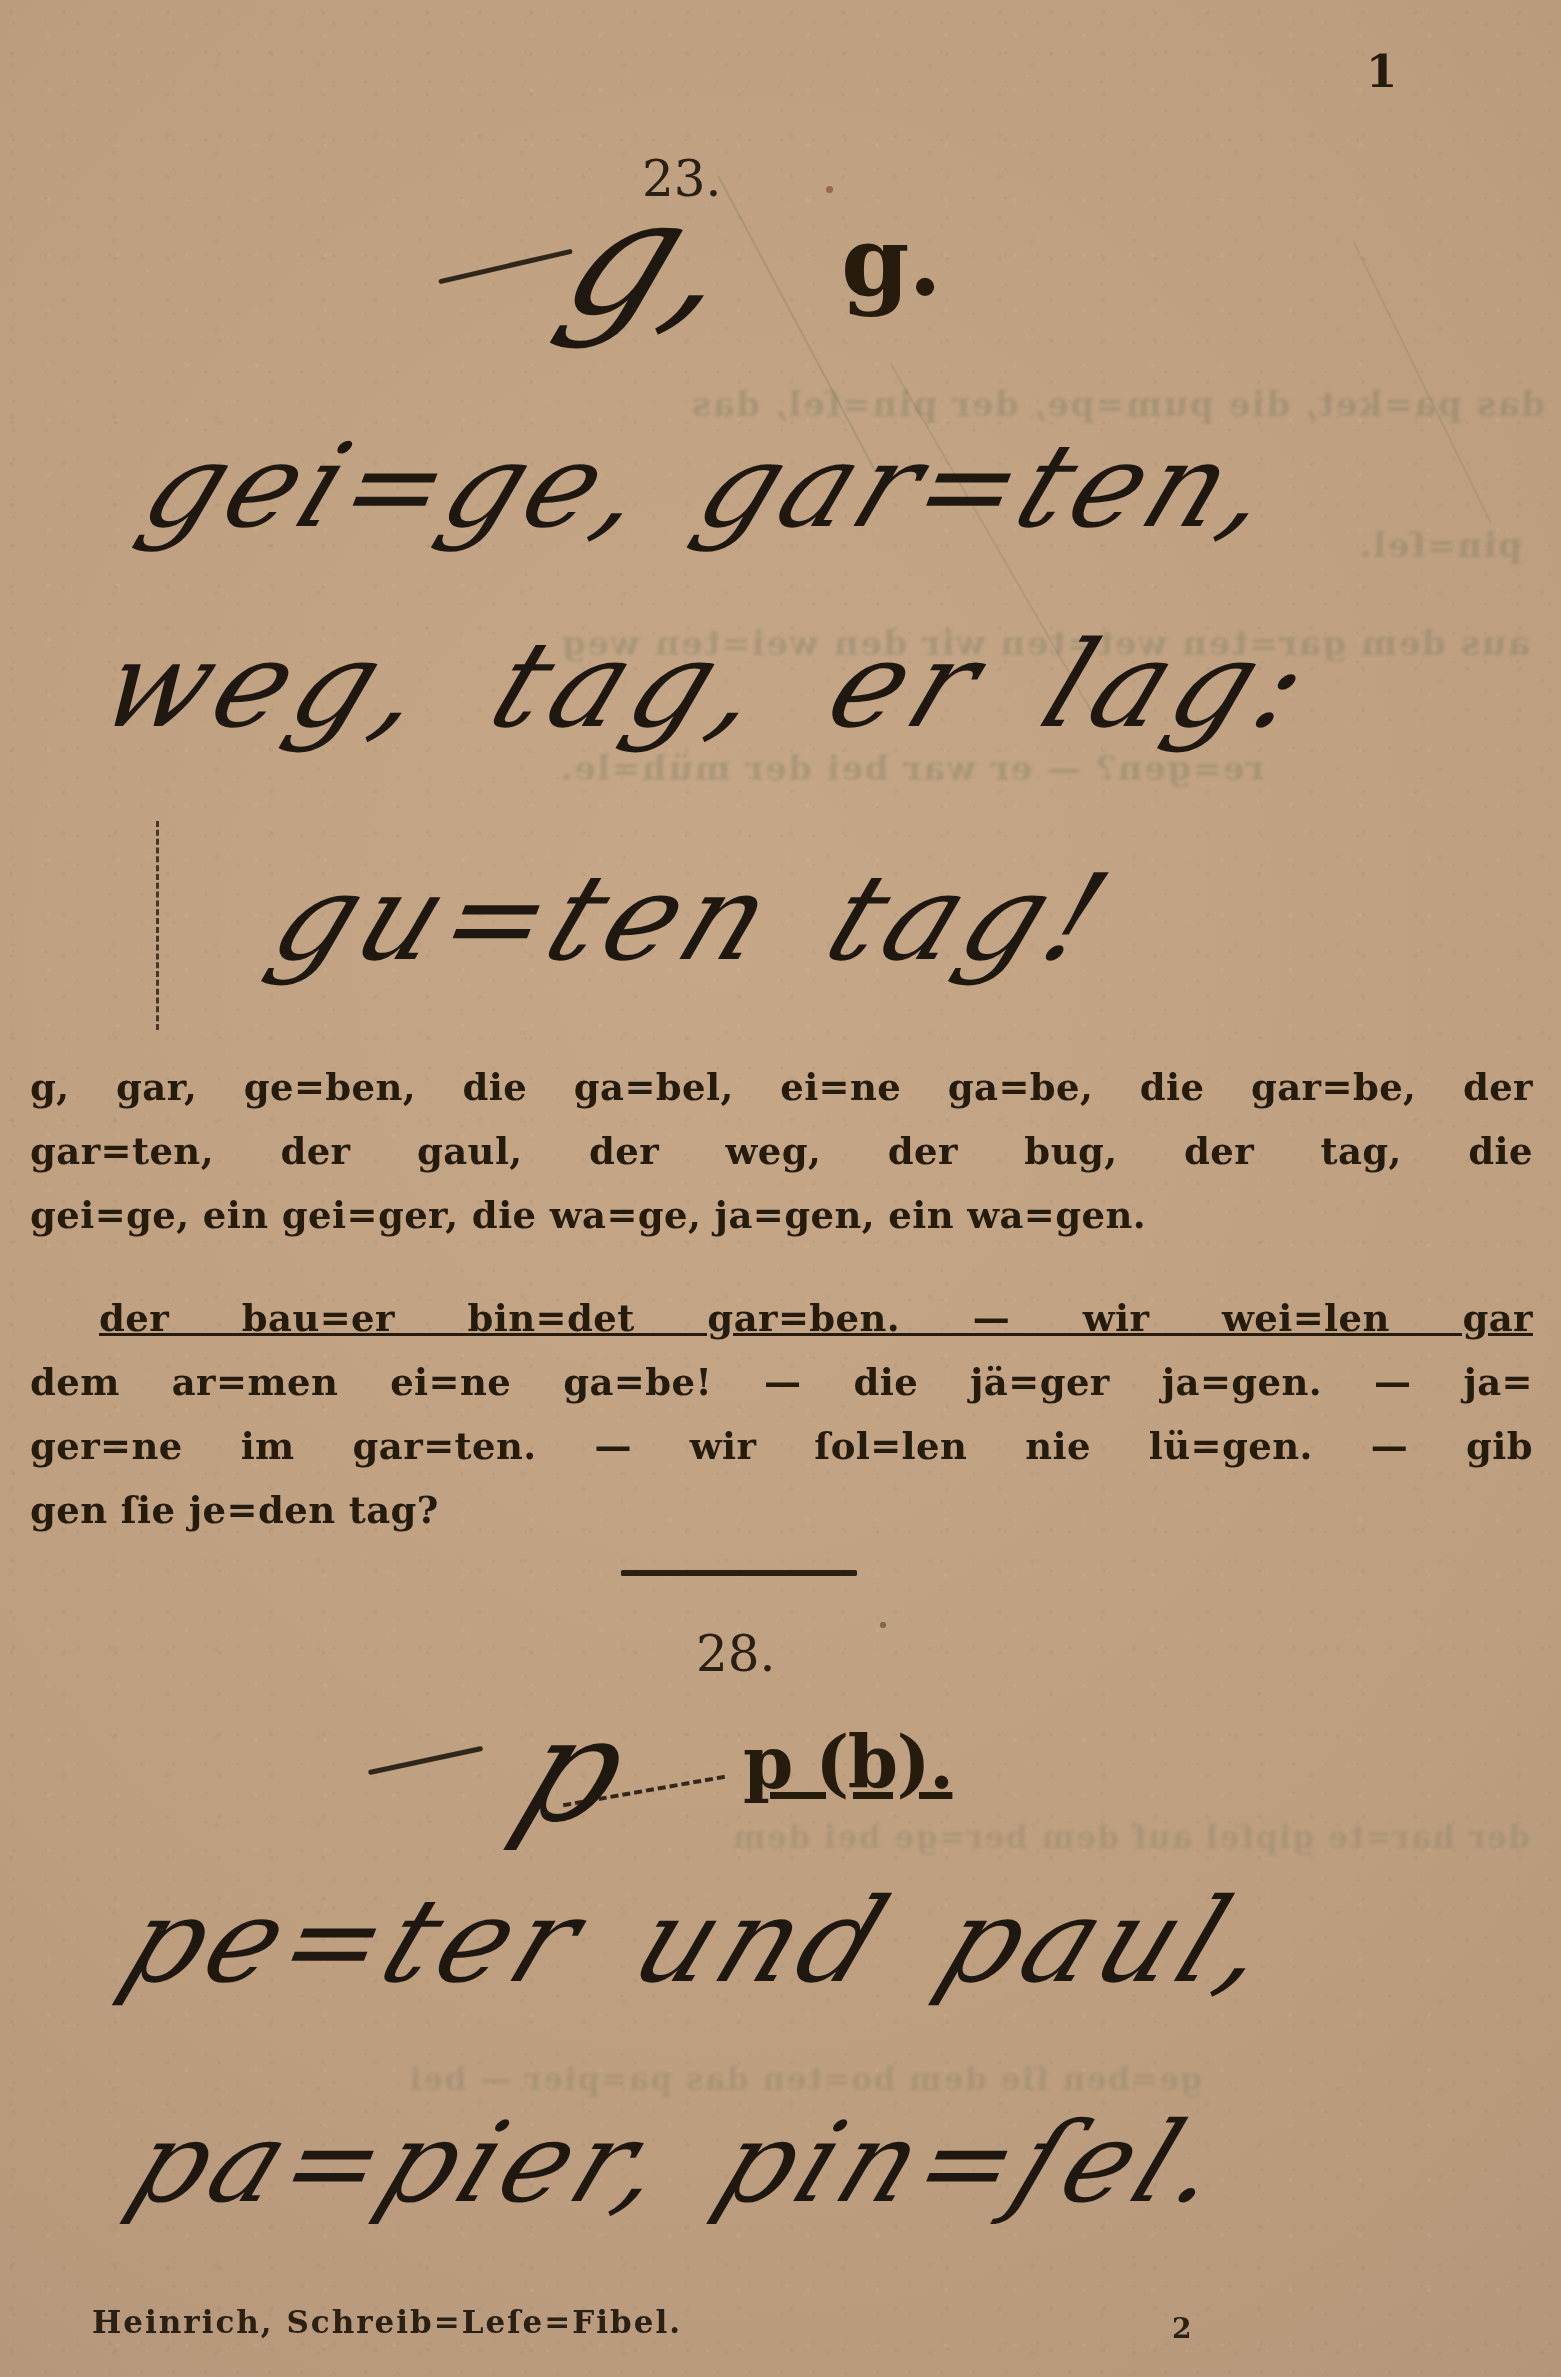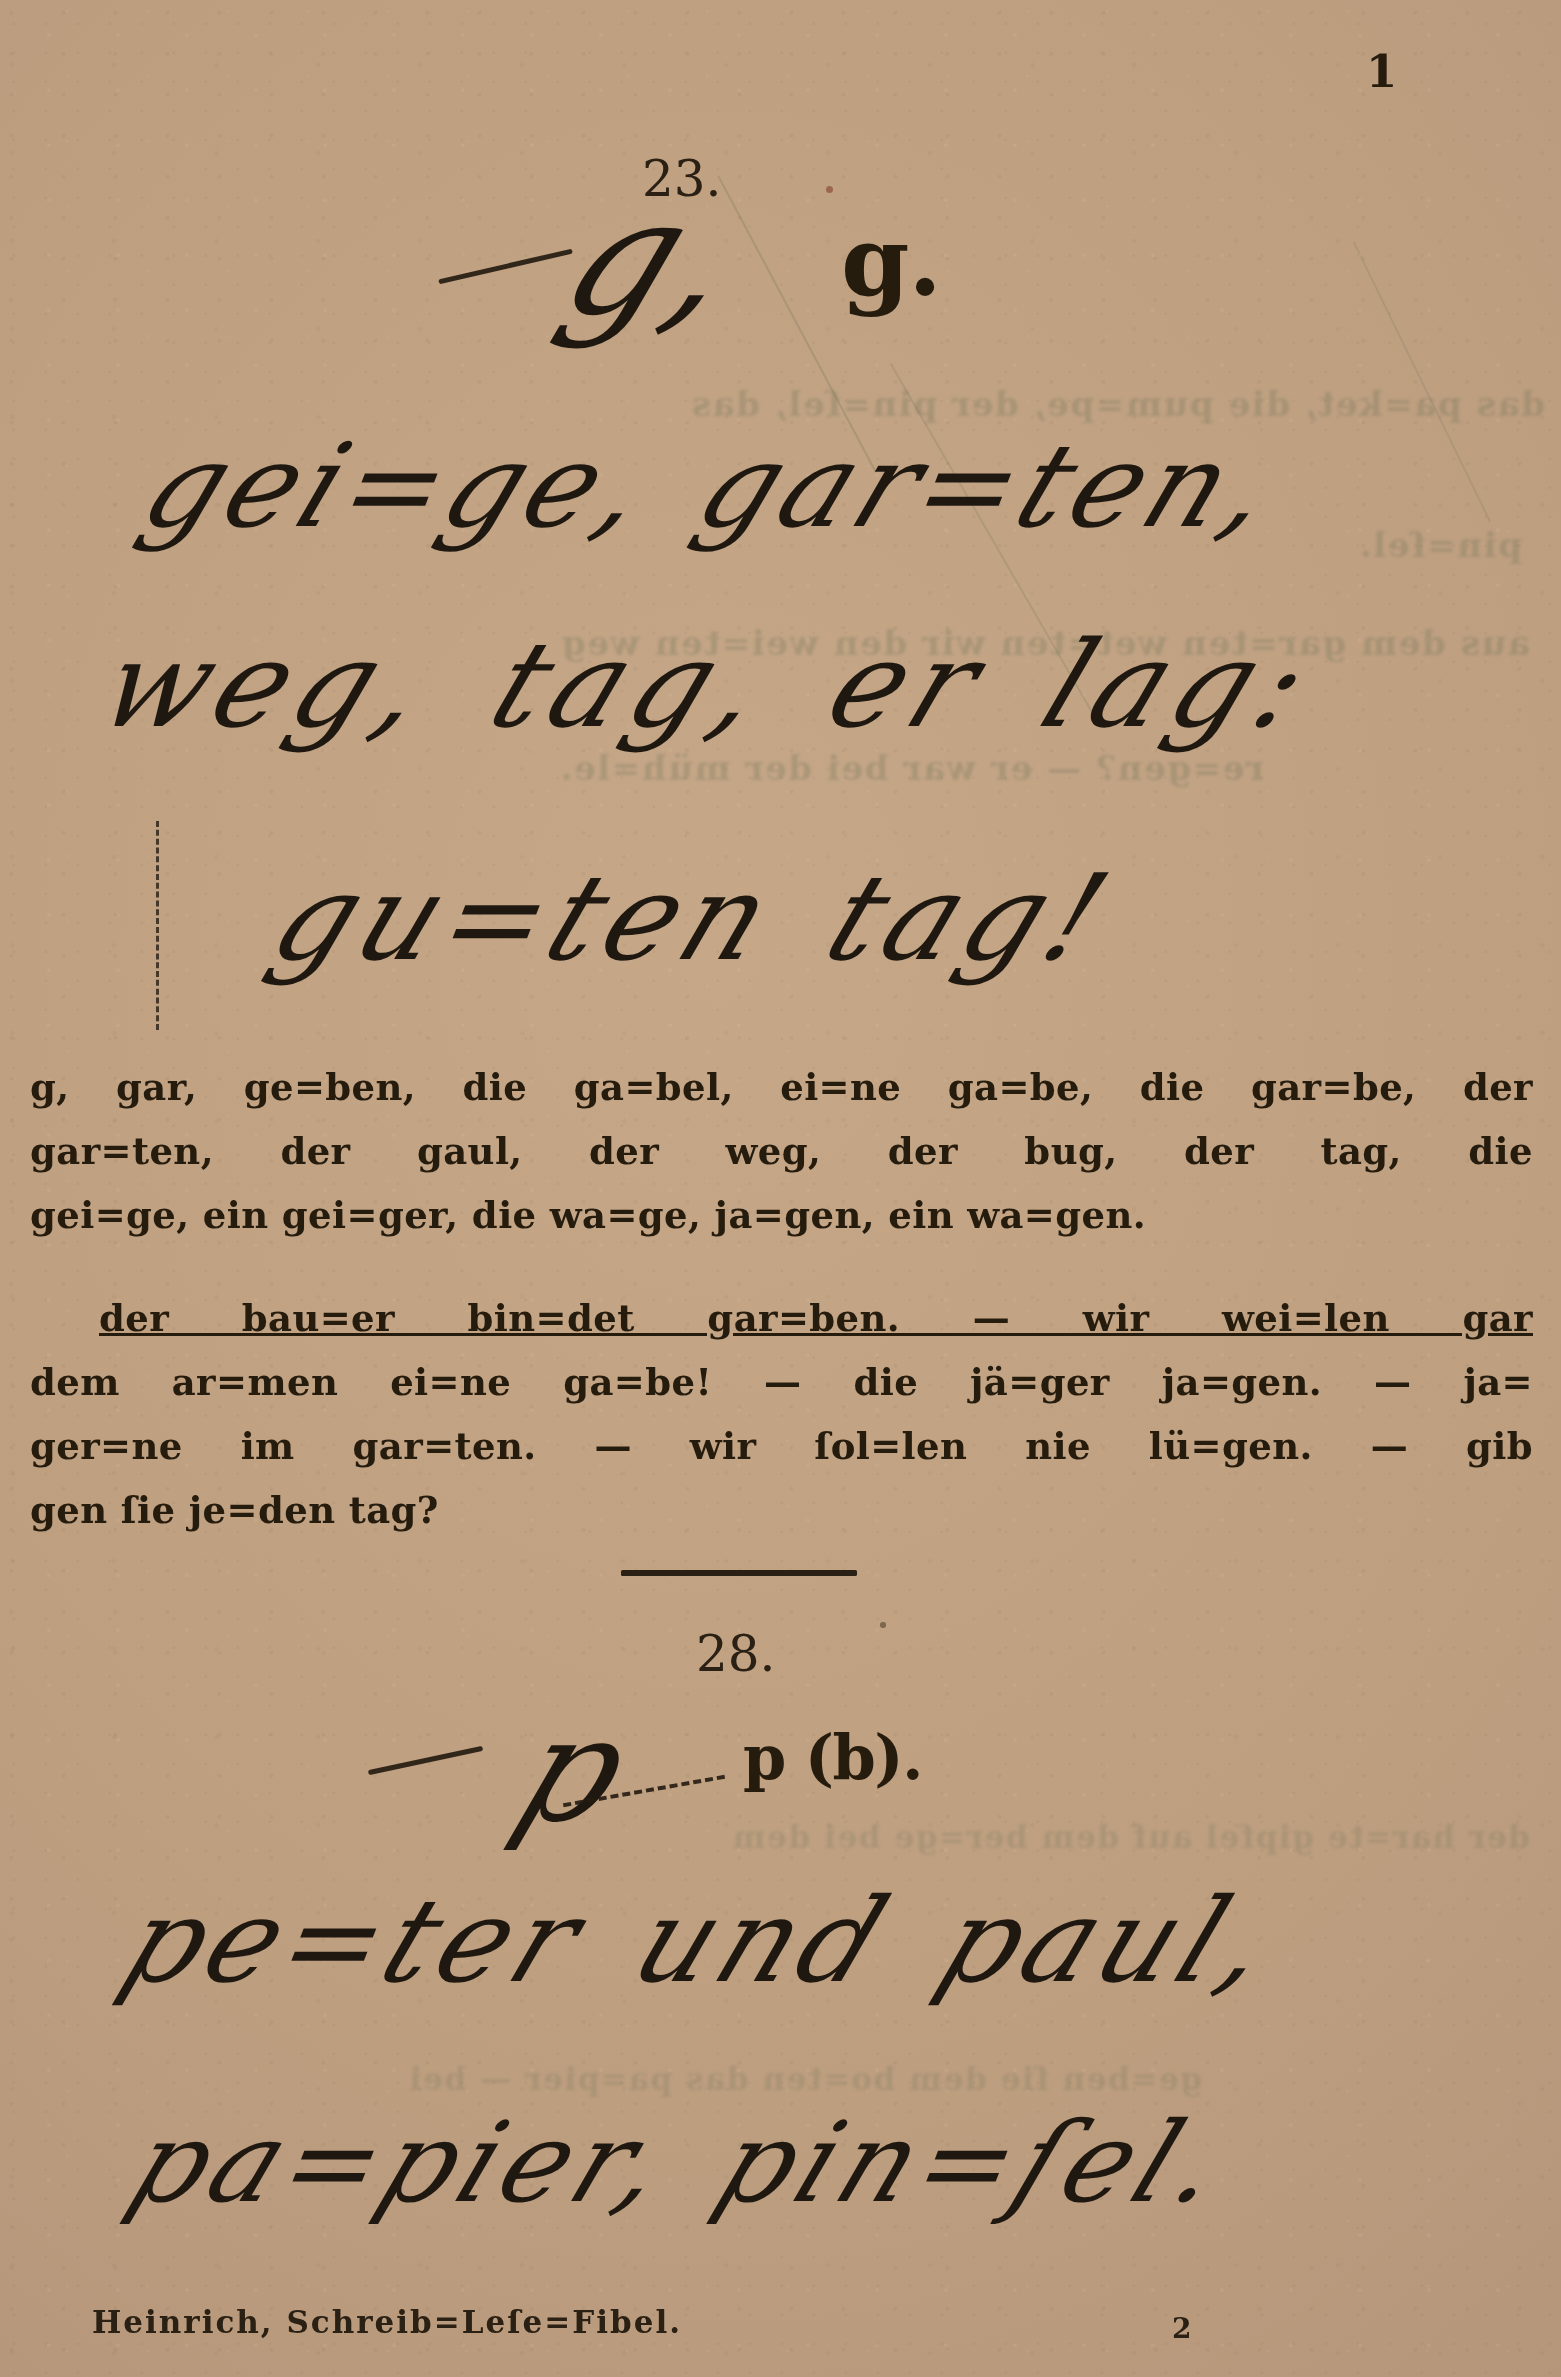--- a/index.html
+++ b/index.html
@@ -104,21 +104,21 @@
     <div class="f-line">gen ſie je=den tag?</div>
   </div>
 
   <div class="abs rule" style="left:621px;top:1570px;width:236px;height:5.5px;"></div>
 
   <div class="abs secnum" style="left:696px;top:1625px;">28.</div>
 
   <div class="abs entry" style="left:367px;top:1758px;width:117px;transform:rotate(-12deg);"></div>
   <div class="abs script script-head" style="left:500px;top:1698px;font-size:144px;">p</div>
   <div class="abs flourish" style="left:562px;top:1789px;width:164px;transform:rotate(-10deg);"></div>
-  <div class="abs print bighead" style="left:743px;top:1727px;font-size:62px;">p (b).</div>
+  <div class="abs print bighead" style="left:743px;top:1727px;font-size:72px;text-decoration:underline;">p (b).</div>
 
   <div class="abs script script-line" style="left:109px;top:1883px;letter-spacing:6.2px;word-spacing:20px;">pe=ter und paul,</div>
   <div class="abs script script-line" style="left:117px;top:2107px;font-size:111px;letter-spacing:6.2px;word-spacing:17px;">pa=pier, pin=ſel.</div>
 
   <div class="abs footer" style="left:92px;top:2304px;">Heinrich, Schreib=Leſe=Fibel.</div>
   <div class="abs sheetnum" style="left:1172px;top:2312px;">2</div>
 
 </div>
 
 

